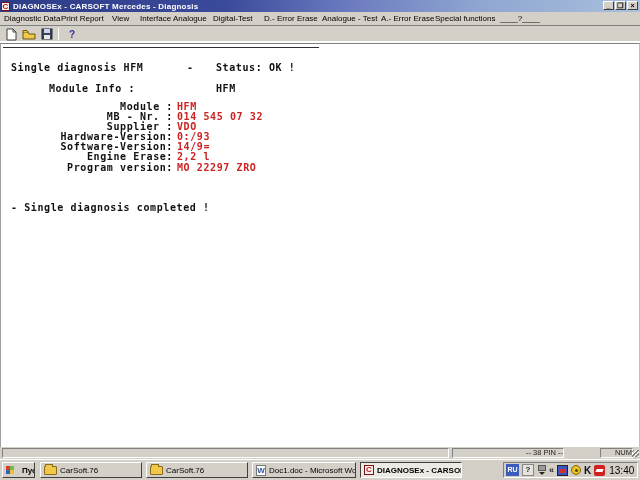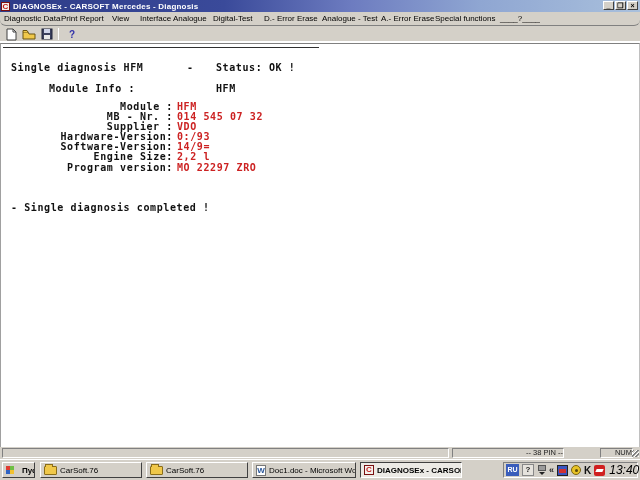--- a/index.html
+++ b/index.html
@@ -14,21 +14,21 @@
   .app-icon { width:9px; height:9px; background:#f4f0ec; border:1px solid #7a1010;
     color:#c01818; font-size:8px; font-weight:bold; line-height:7px; text-align:center; flex:0 0 auto; }
   .titlebar .title { color:#fff; font-size:8px; font-weight:bold; margin-left:3px; white-space:nowrap; letter-spacing:.2px; }
   .winbtns { position:absolute; right:2px; top:1px; display:flex; gap:1px; }
   .winbtn { width:11px; height:9px; background:#d4d0c8; border:1px solid;
     border-color:#fff #404040 #404040 #fff; font-size:7px; line-height:7px; text-align:center;
     color:#000; font-weight:bold; }
 
   
   .menubar { position:absolute; top:12px; left:0; width:640px; height:14px; background:#d4d0c8;
-    border-bottom:1px solid #808080;border-radius:6px; }
+    border-bottom:1px solid #808080; }
   .mi { position:absolute; top:2px; font-size:8px; color:#000; white-space:nowrap; }
 
   
   .toolbar { position:absolute; top:26px; left:0; width:640px; height:17px; background:#d4d0c8;
     border-bottom:1px solid #fff; box-shadow:0 -1px 0 #fff inset; }
   .tbtn { position:absolute; top:1px; width:16px; height:14px; display:flex; align-items:center; justify-content:center; }
   .tb-sep { position:absolute; top:2px; left:58px; width:1px; height:12px; background:#808080; border-right:1px solid #fff; }
   .help-glyph { color:#3333aa; font-weight:bold; font-size:10px; }
 
   
@@ -92,21 +92,21 @@
     border-top:3px solid #222; }
   .tray-chev { font-size:9px; font-weight:bold; color:#222; flex:0 0 auto; }
   .ticon { width:11px; height:11px; flex:0 0 auto; position:relative; }
   .ticon.net { background:#3a55c0; border:1px solid #222; }
   .ticon.net:after { content:""; position:absolute; left:1px; top:3px; width:7px; height:4px; background:#d03030; }
   .ticon.key { width:10px; height:10px; border-radius:50%; background:#e8c325; border:1px solid #7a6410; }
   .ticon.key:after { content:""; position:absolute; left:3px; top:3px; width:3px; height:3px; background:#5a4a08; border-radius:50%; }
   .tray-k { font-size:10px; font-weight:bold; color:#111; flex:0 0 auto; }
   .ticon.ati { background:#d02020; border-radius:2px; }
   .ticon.ati:after { content:""; position:absolute; left:2px; top:4px; width:7px; height:3px; background:#fff; transform:skewX(-25deg); }
-  .tray-clock { font-size:12px; color:#000; margin-left:1px; flex:0 0 auto;font-style:italic; }
+  .tray-clock { font-size:10px; color:#000; margin-left:1px; flex:0 0 auto; }
 
   svg { display:block; }
 </style>
 </head>
 <body>
 
 <div id="screen">
 
   <div class="titlebar">
     <div class="app-icon">C</div>
@@ -184,21 +184,21 @@
       </div>
       <div class="rrow">
         <span class="rlbl">Hardware-Version:</span>
         <span class="rval">0:/93</span>
       </div>
       <div class="rrow">
         <span class="rlbl">Software-Version:</span>
         <span class="rval">14/9=</span>
       </div>
       <div class="rrow">
-        <span class="rlbl">Engine Size:</span>
+        <span class="rlbl">Engine Erase:</span>
         <span class="rval">2,2 l</span>
       </div>
       <div class="rrow">
         <span class="rlbl">Program version:</span>
         <span class="rval">MO 22297 ZRO</span>
       </div>
     </div>
 
     <span class="rep completed">- Single diagnosis completed !</span>
   </div>

